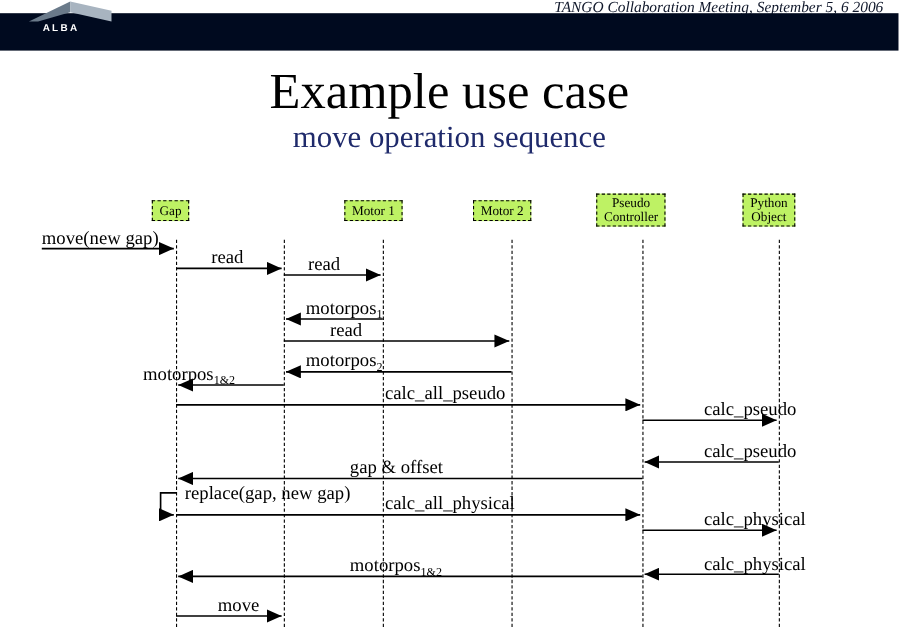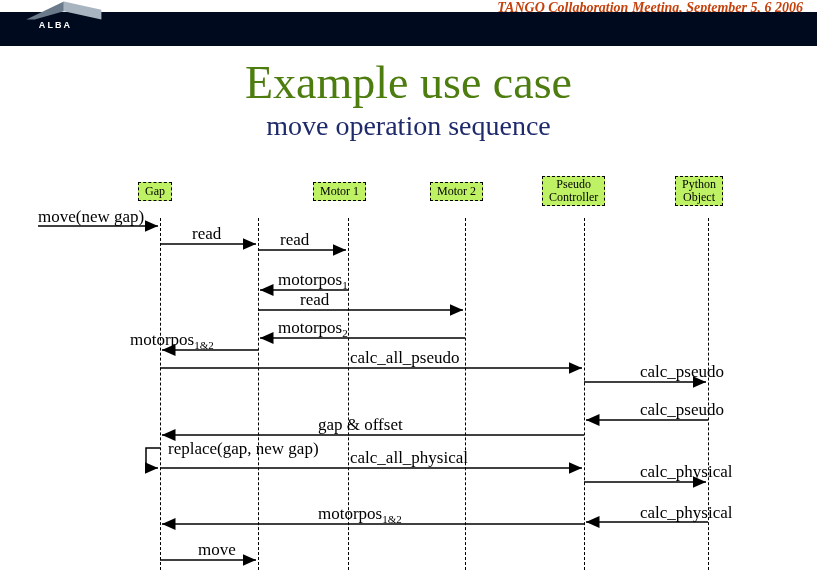--- a/index.html
+++ b/index.html
@@ -1,21 +1,21 @@
 <!DOCTYPE html>
 <html><head>
 <meta charset="utf-8">
 <style>
   * { margin: 0; padding: 0; box-sizing: border-box; }
   body { width: 817px; height: 570px; background: #fff; font-family: "Times New Roman", serif; position: relative; overflow: hidden; }
   .header-bar { position: absolute; top: 12px; left: 0; right: 0; height: 34px; background: #000a1f; }
-  .header-meeting { position: absolute; top: 0; right: 14px; font-style: italic; font-size: 14px; color: #c2410c; font-weight: bold; }
+  .header-meeting { position: absolute; top: 0; right: 14px; font-style: italic; font-size: 14px; color: #0f172a; }
   .logo { position: absolute; top: 0; left: 8px; width: 120px; height: 32px; }
   .logo svg { width: 100%; height: 100%; }
-  .title { position: absolute; top: 56px; left: 0; right: 0; text-align: center; font-size: 46px; color: #4d7c0f; }
+  .title { position: absolute; top: 56px; left: 0; right: 0; text-align: center; font-size: 46px; color: #000000; }
   .subtitle { position: absolute; top: 110px; left: 0; right: 0; text-align: center; font-size: 28px; color: #1f2a6b; }
   .diagram { position: absolute; top: 170px; left: 0; right: 0; bottom: 0; }
   .lifeline-box { position: absolute; border: 1.5px dashed #000; padding: 2px 6px; font-size: 12px; text-align: center; background: #bef264; color: #000; line-height: 1.1; }
   .lifeline-box.two { padding: 1px 6px; }
   .lifeline { position: absolute; width: 1.5px; border-left: 1.5px dashed #000; top: 48px; bottom: 0; }
   .msg { position: absolute; font-size: 17px; color: #000; white-space: nowrap; font-family: Liberation Serif, serif; }
   .msg sub { font-size: 11px; }
   svg.arrows { position: absolute; top: 0; left: 0; width: 817px; height: 400px; }
 </style>
 </head>

